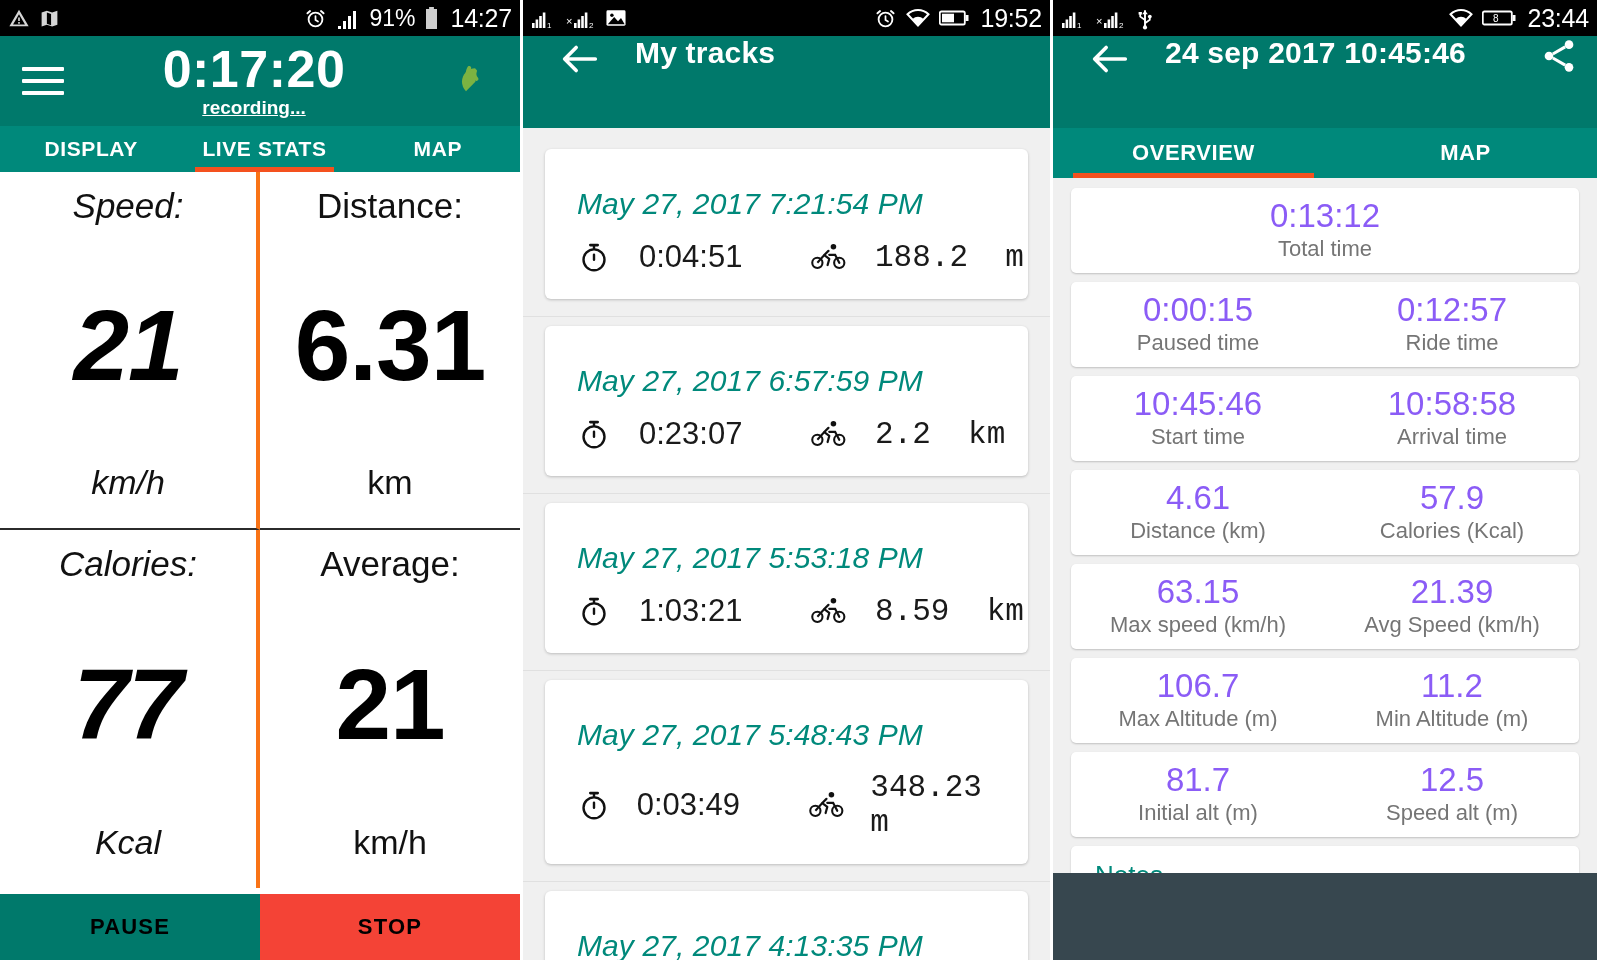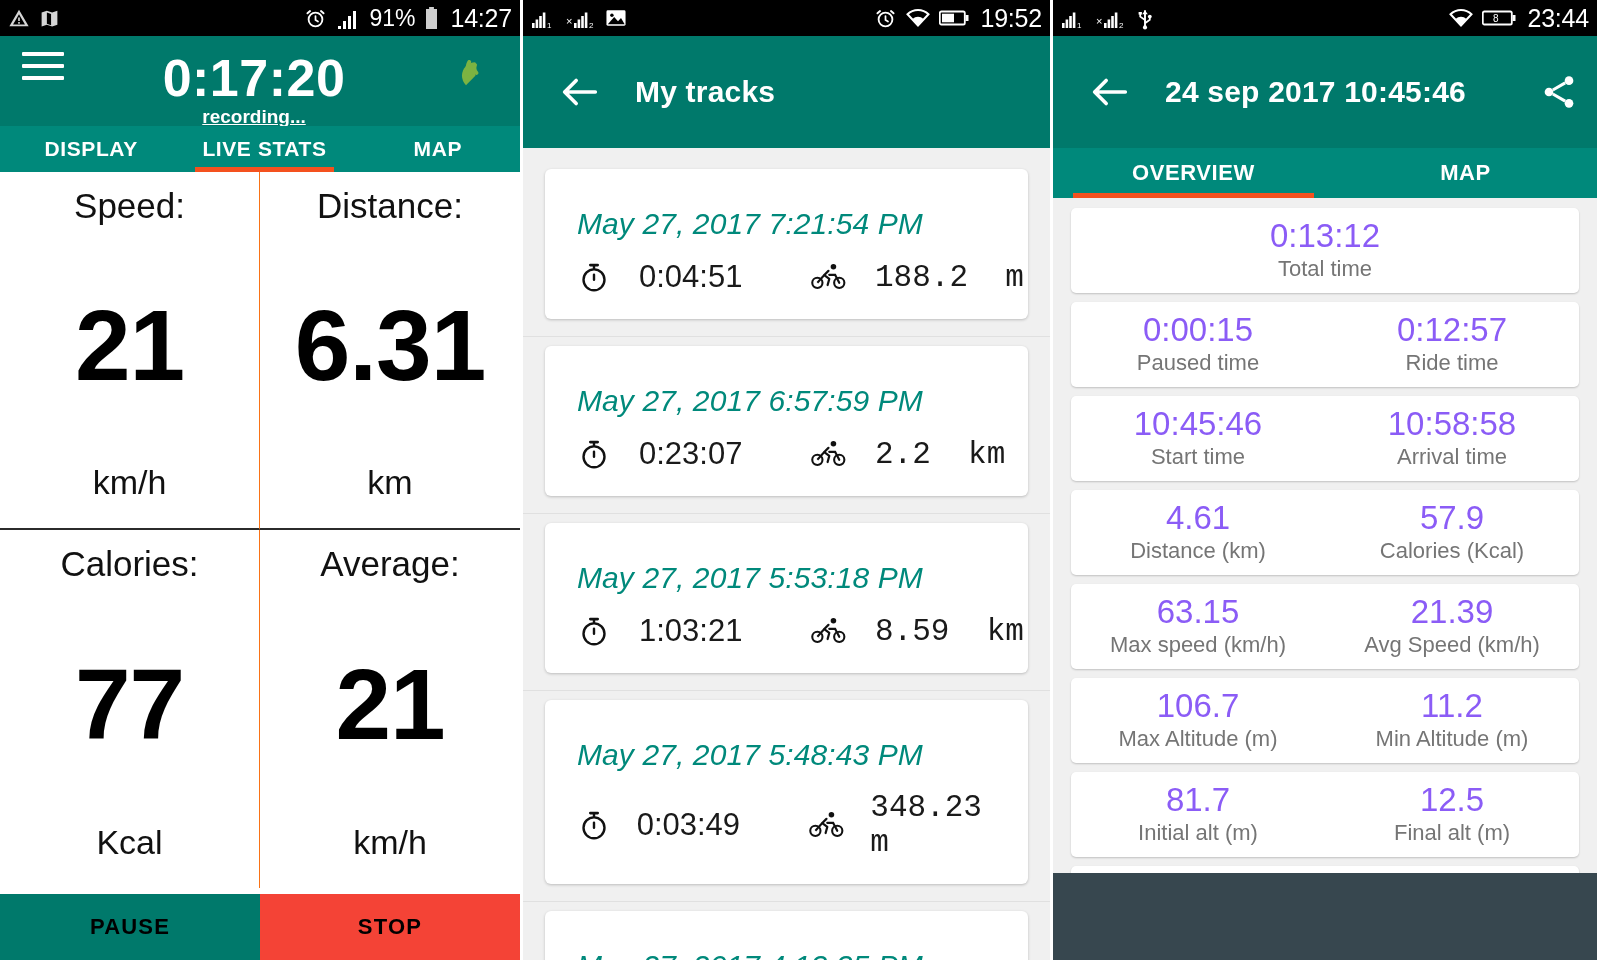--- a/index.html
+++ b/index.html
@@ -57,21 +57,21 @@
 
   
   .appbar {
     background: #00796b;
     position: relative;
     box-sizing: border-box;
   }
   .appbar-1 {
     height: 90px;
     display: flex;
-    align-items: flex-start;
+    align-items: center;
     padding: 16px 22px;
   }
   .hamburger { width: 42px; display: flex; flex-direction: column; gap: 8px; cursor: pointer; }
   .hamburger span { display: block; height: 4px; background: #ffffff; border-radius: 1px; }
   .timer-wrap {
     flex: 1;
     text-align: center;
     margin-left: -6px;
   }
   .timer-main {
@@ -84,23 +84,22 @@
   .timer-sub {
     color: #ffffff;
     font-size: 19px;
     font-weight: bold;
     margin-top: 1px;
     text-decoration: underline;
   }
   .gps-ico { width: 48px; display: flex; justify-content: flex-end; }
 
   .appbar-row {
-    height: 112px;
-    display: flex;
-    align-items: center;
+    height: 92px;
+    display: flex;
     padding-left: 34px;
     box-sizing: border-box;
   }
   .back-arrow { width: 46px; height: 46px; flex: none; cursor: pointer; }
   .appbar-title {
     color: #ffffff;
     font-size: 30px;
     font-weight: bold;
     margin-left: 32px;
     letter-spacing: 0.2px;
@@ -151,21 +150,21 @@
   }
   .stat-cell {
     display: flex;
     flex-direction: column;
     align-items: center;
     justify-content: space-between;
     padding: 14px 0 26px 0;
     box-sizing: border-box;
     position: relative;
   }
-  .stat-cell.rb { border-right: 1px solid #f97316; }
+  .stat-cell.rb { border-right: 4px solid #f97316; font-style: italic; }
   .stat-cell.bb { border-bottom: 2px solid #2b2b2b; }
   .stat-label {
     font-size: 35px;
     color: #111111;
     font-weight: 400;
   }
   .stat-value {
     font-size: 100px;
     font-weight: bold;
     color: #000000;
@@ -712,21 +711,21 @@
         </div>
       </div>
 
       <div class="ov-card">
         <div class="ov-item">
           <div class="ov-val">81.7</div>
           <div class="ov-lab">Initial alt (m)</div>
         </div>
         <div class="ov-item">
           <div class="ov-val">12.5</div>
-          <div class="ov-lab">Final alt (m)</div>
+          <div class="ov-lab">Speed alt (m)</div>
         </div>
       </div>
 
       <div class="notes-card">
         <div class="notes-label">Notes</div>
       </div>
 
     </div>
 
     <div class="navbar-dark"></div>

